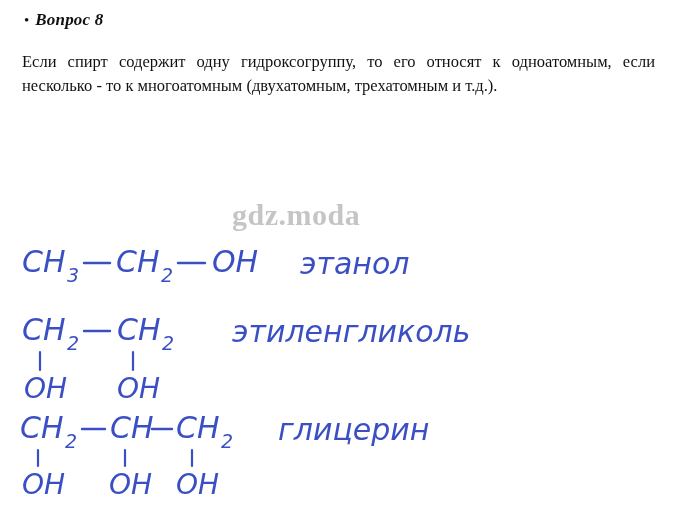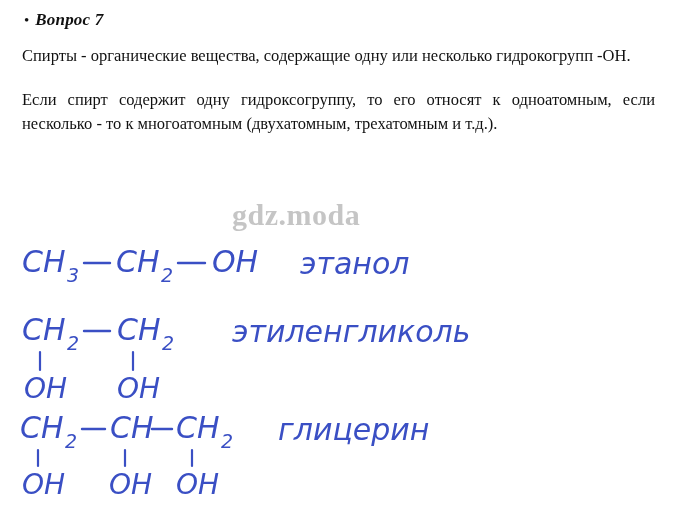--- a/index.html
+++ b/index.html
@@ -75,24 +75,23 @@
     fill: #3a4fc4;
   }
 </style>
 </head>
 <body>
 
 <div class="page">
 
   <div class="question-line">
     <span class="bullet">•</span>
-    <span class="question-title">Вопрос 7</span>
+    <span class="question-title">Вопрос 8</span>
   </div>
 
-  <div class="para">Спирты - органические вещества, содержащие одну или несколько гидрокогрупп -ОН.</div>
 
   <div class="para second">Если спирт содержит одну гидроксогруппу, то его относят к одноатомным, если несколько - то к многоатомным (двухатомным, трехатомным и т.д.).</div>
 
   <div class="watermark">gdz.moda</div>
 
   <div class="handwriting">
     <svg class="hw-svg" width="677" height="282" viewBox="0 0 677 282" xmlns="http://www.w3.org/2000/svg">
 
       <g>
         <text class="hw-text" x="22" y="42" font-size="30" font-style="italic">CH</text>

